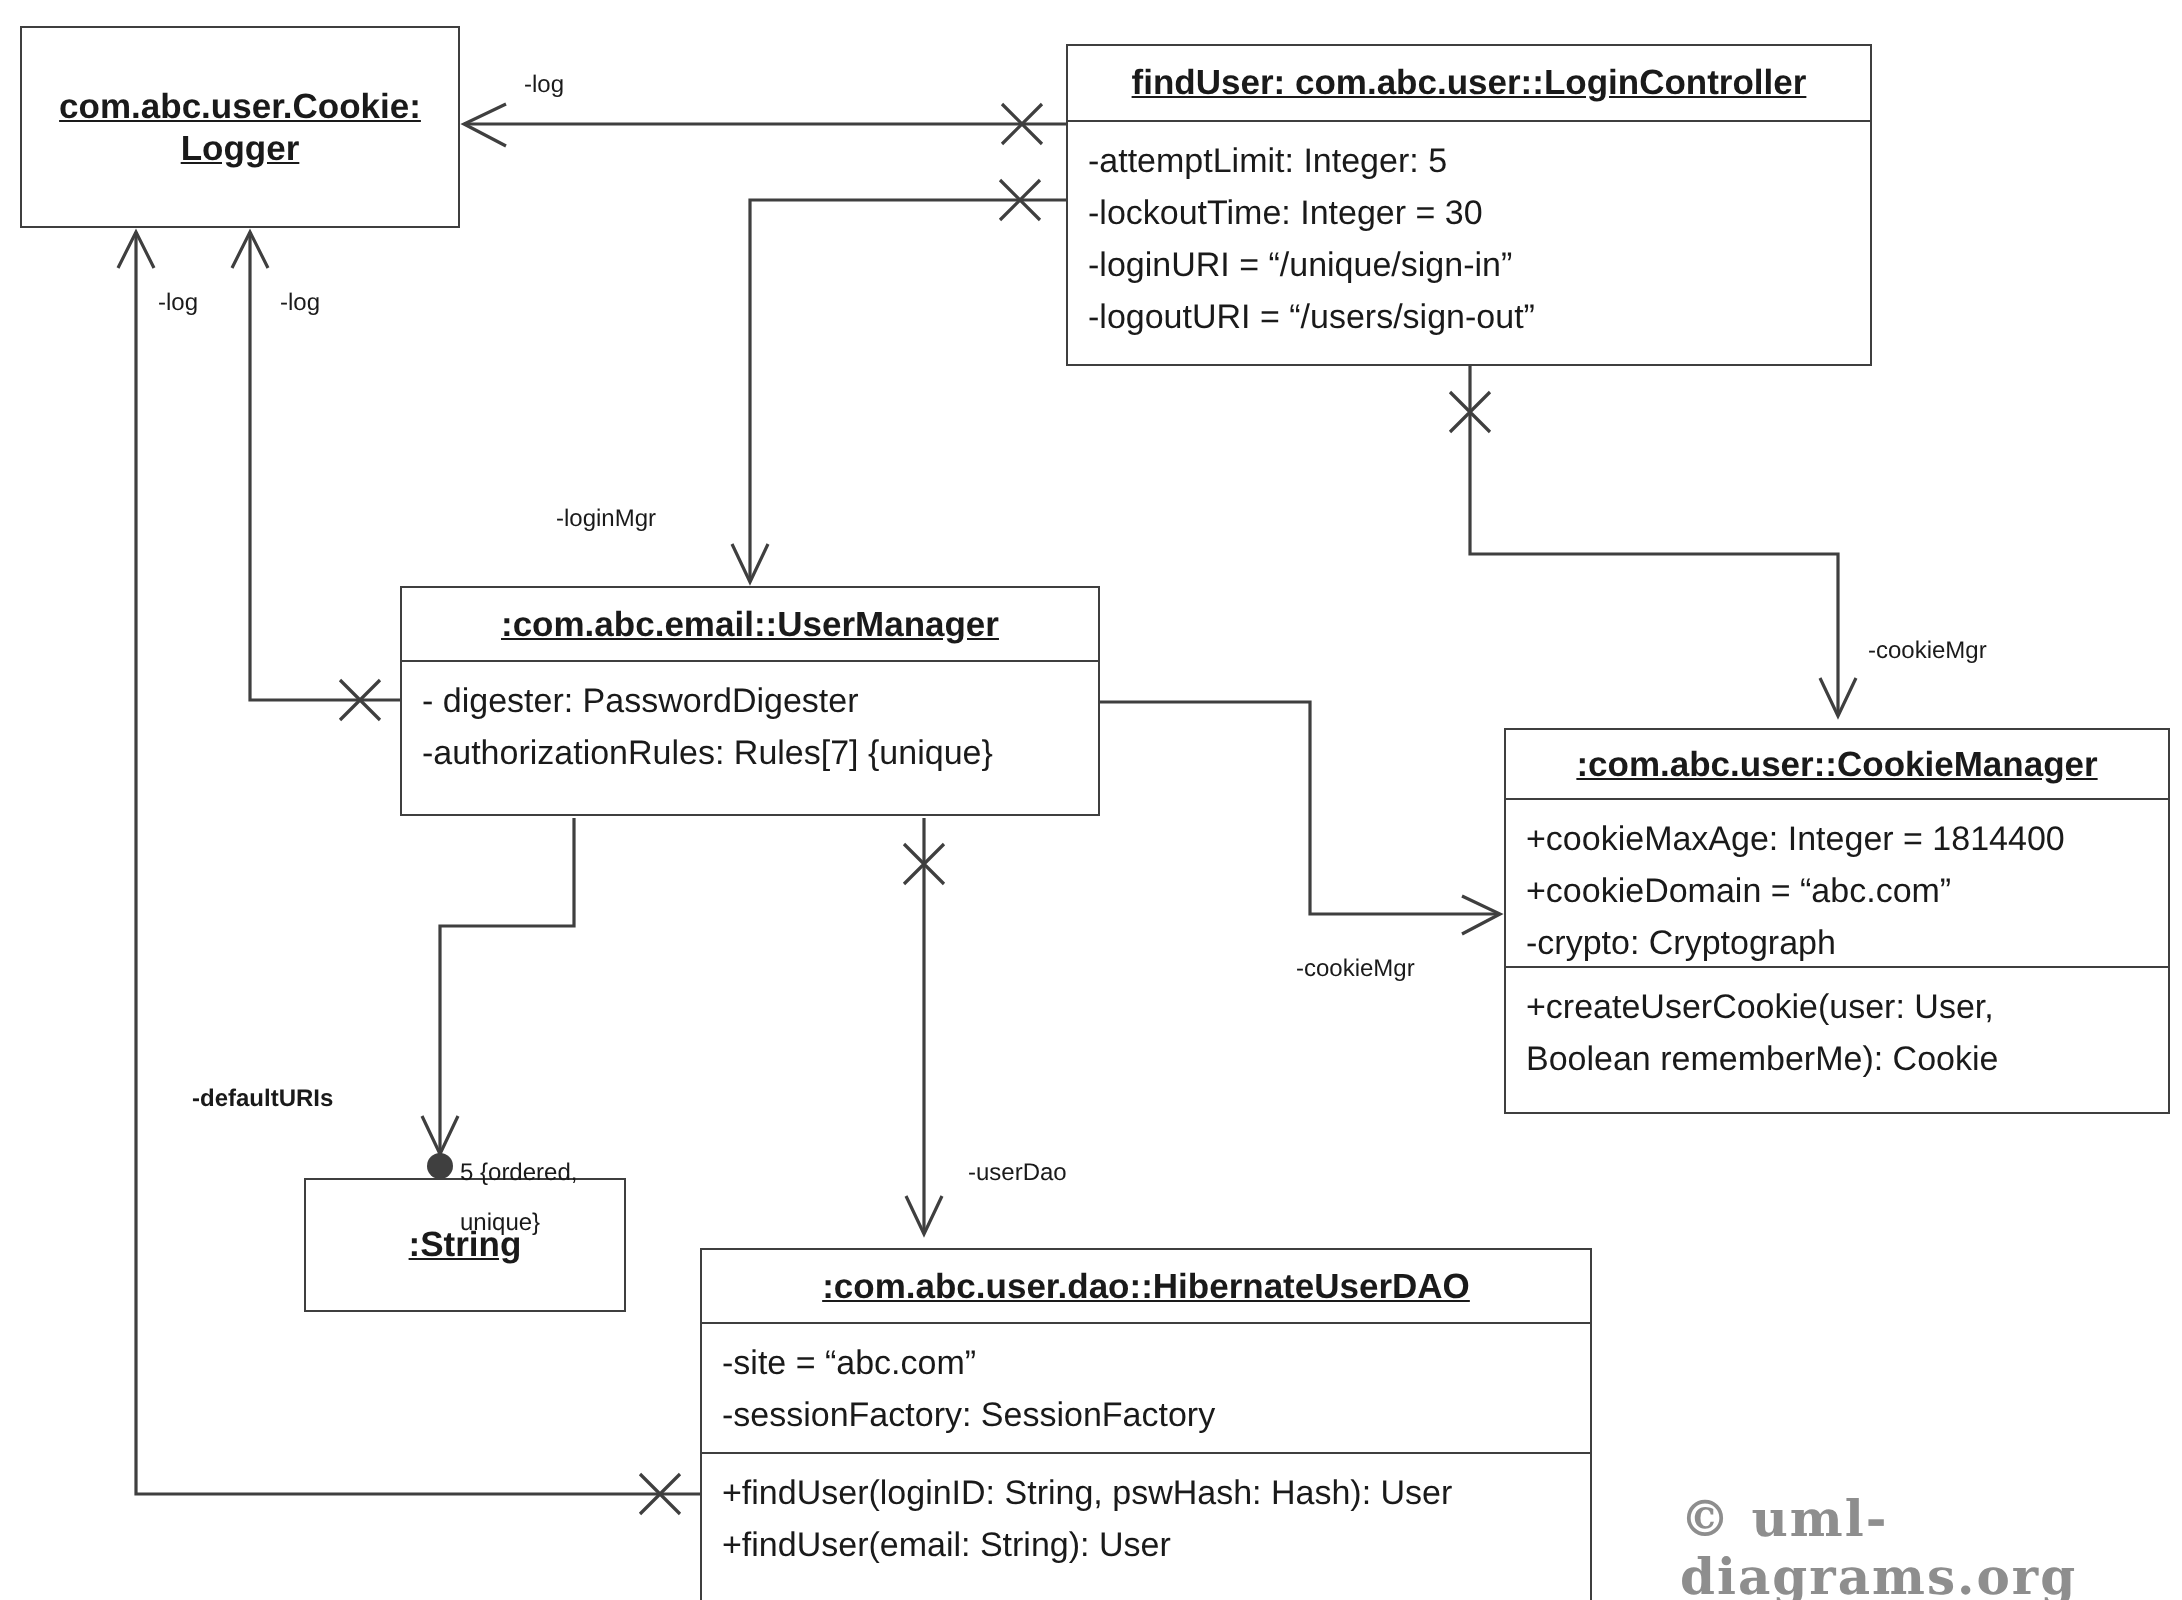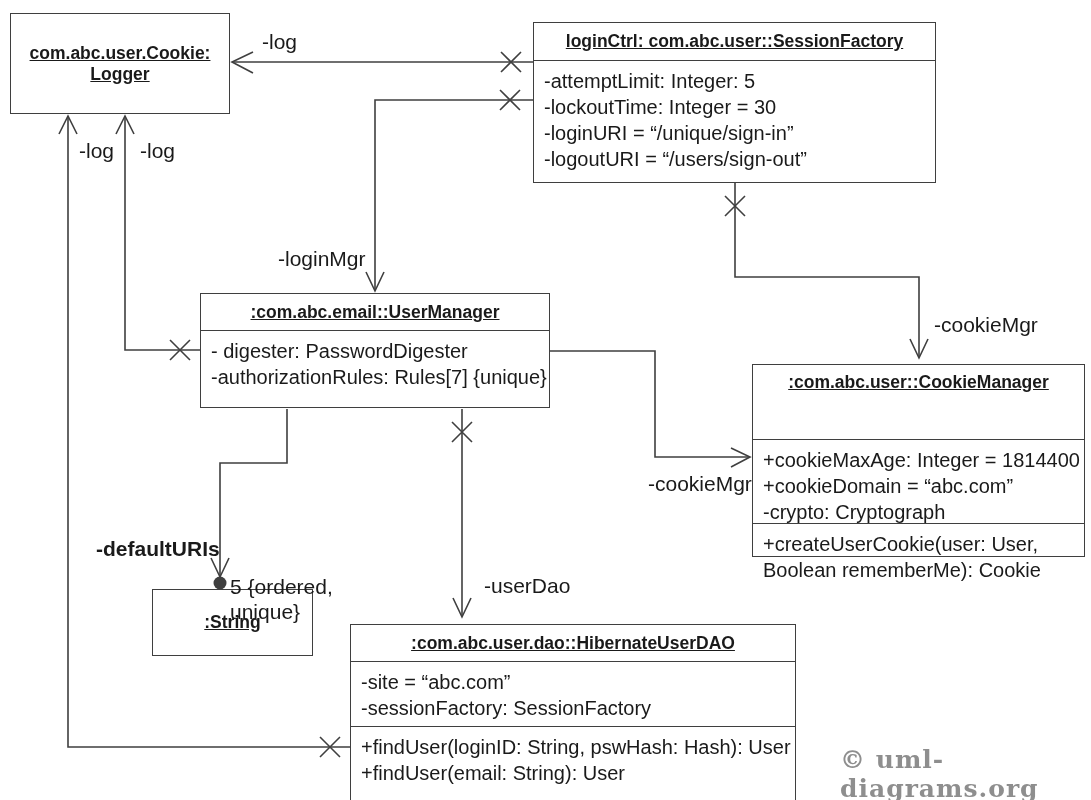--- a/index.html
+++ b/index.html
@@ -22,24 +22,24 @@
   }
   .uml-header{
     display:flex; flex-direction:column; align-items:center; justify-content:center;
     font-weight:bold; font-size:17.5px; text-align:center;
   }
   .uml-header .u{text-decoration:underline;}
   .compartment{
     box-sizing:border-box; border-top:1.6px solid var(--line);
     padding:7px 9px 4px 10px;
   }
-  .member{font-size:20px; line-height:26px; white-space:nowrap;}
+  .member{font-size:17px; line-height:26px; white-space:nowrap;}
 
   .edge-label{
-    position:absolute; font-size:21px; line-height:22px; white-space:nowrap;
+    position:absolute; font-size:12px; line-height:22px; white-space:nowrap;
     color:var(--text);
   }
   .multiplicity{
     white-space:pre-line; text-align:left; line-height:25px; width:110px;margin-top:46px;
   }
   .copyright{
     position:absolute; left:840px; top:745px;
     font-family:"DejaVu Serif", serif; font-weight:bold;
     font-size:25px; color:var(--copyright); letter-spacing:1px;
   }
@@ -101,21 +101,21 @@
 
   <div class="uml-box" style="left:10px; top:13px; width:220px; height:101px;">
     <div class="uml-header" style="height:100%;">
       <span class="u">com.abc.user.Cookie:</span>
       <span class="u">Logger</span>
     </div>
   </div>
 
   <div class="uml-box" style="left:533px; top:22px; width:403px; height:161px;">
     <div class="uml-header" style="height:37px;">
-      <span class="u">loginCtrl: com.abc.user::SessionFactory</span>
+      <span class="u">findUser: com.abc.user::LoginController</span>
     </div>
     <div class="compartment">
       <div class="member">-attemptLimit: Integer: 5</div>
       <div class="member">-lockoutTime: Integer = 30</div>
       <div class="member">-loginURI = “/unique/sign-in”</div>
       <div class="member">-logoutURI = “/users/sign-out”</div>
     </div>
   </div>
 
   <div class="uml-box" style="left:200px; top:293px; width:350px; height:115px;">
@@ -125,21 +125,21 @@
     <div class="compartment">
       <div class="member">- digester: PasswordDigester</div>
       <div class="member">-authorizationRules: Rules[7] {unique}</div>
     </div>
   </div>
 
   <div class="uml-box" style="left:752px; top:364px; width:333px; height:193px;">
     <div class="uml-header" style="height:34px;">
       <span class="u">:com.abc.user::CookieManager</span>
     </div>
-    <div class="compartment" style="height:84px;margin-top:40px;">
+    <div class="compartment" style="height:84px;">
       <div class="member">+cookieMaxAge: Integer = 1814400</div>
       <div class="member">+cookieDomain = “abc.com”</div>
       <div class="member">-crypto: Cryptograph</div>
     </div>
     <div class="compartment">
       <div class="member">+createUserCookie(user: User,</div>
       <div class="member">Boolean rememberMe): Cookie</div>
     </div>
   </div>
 

